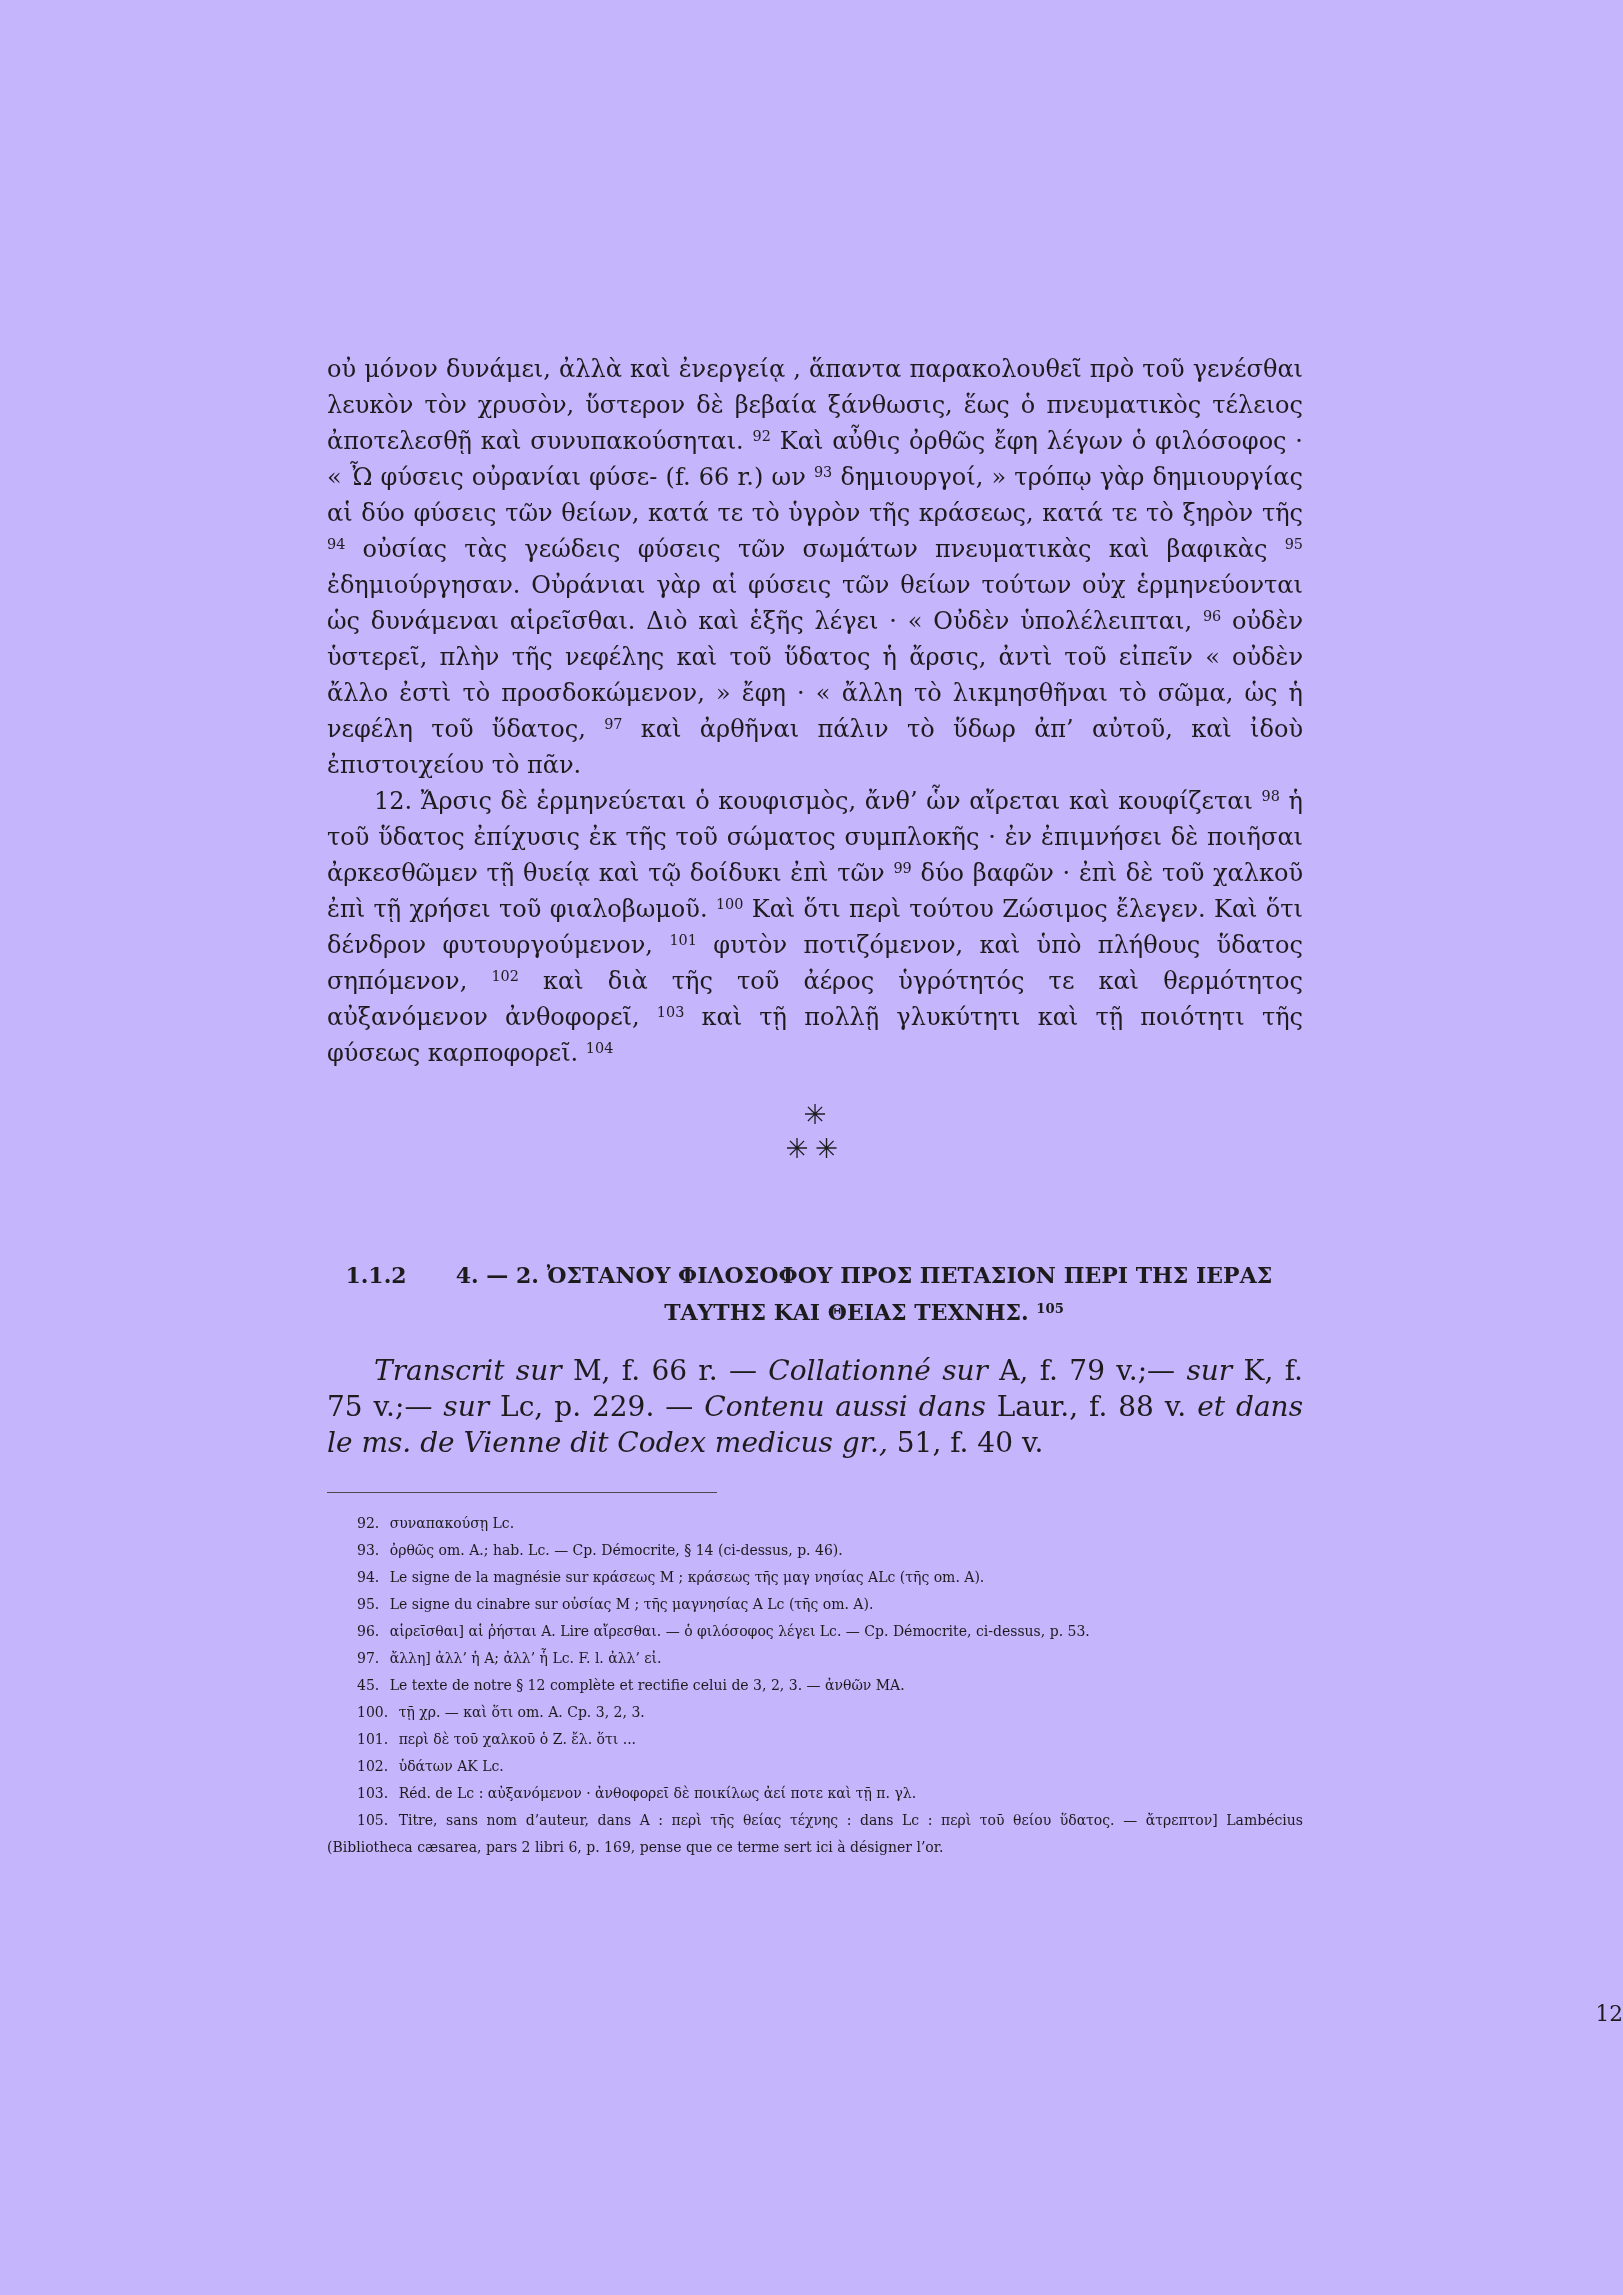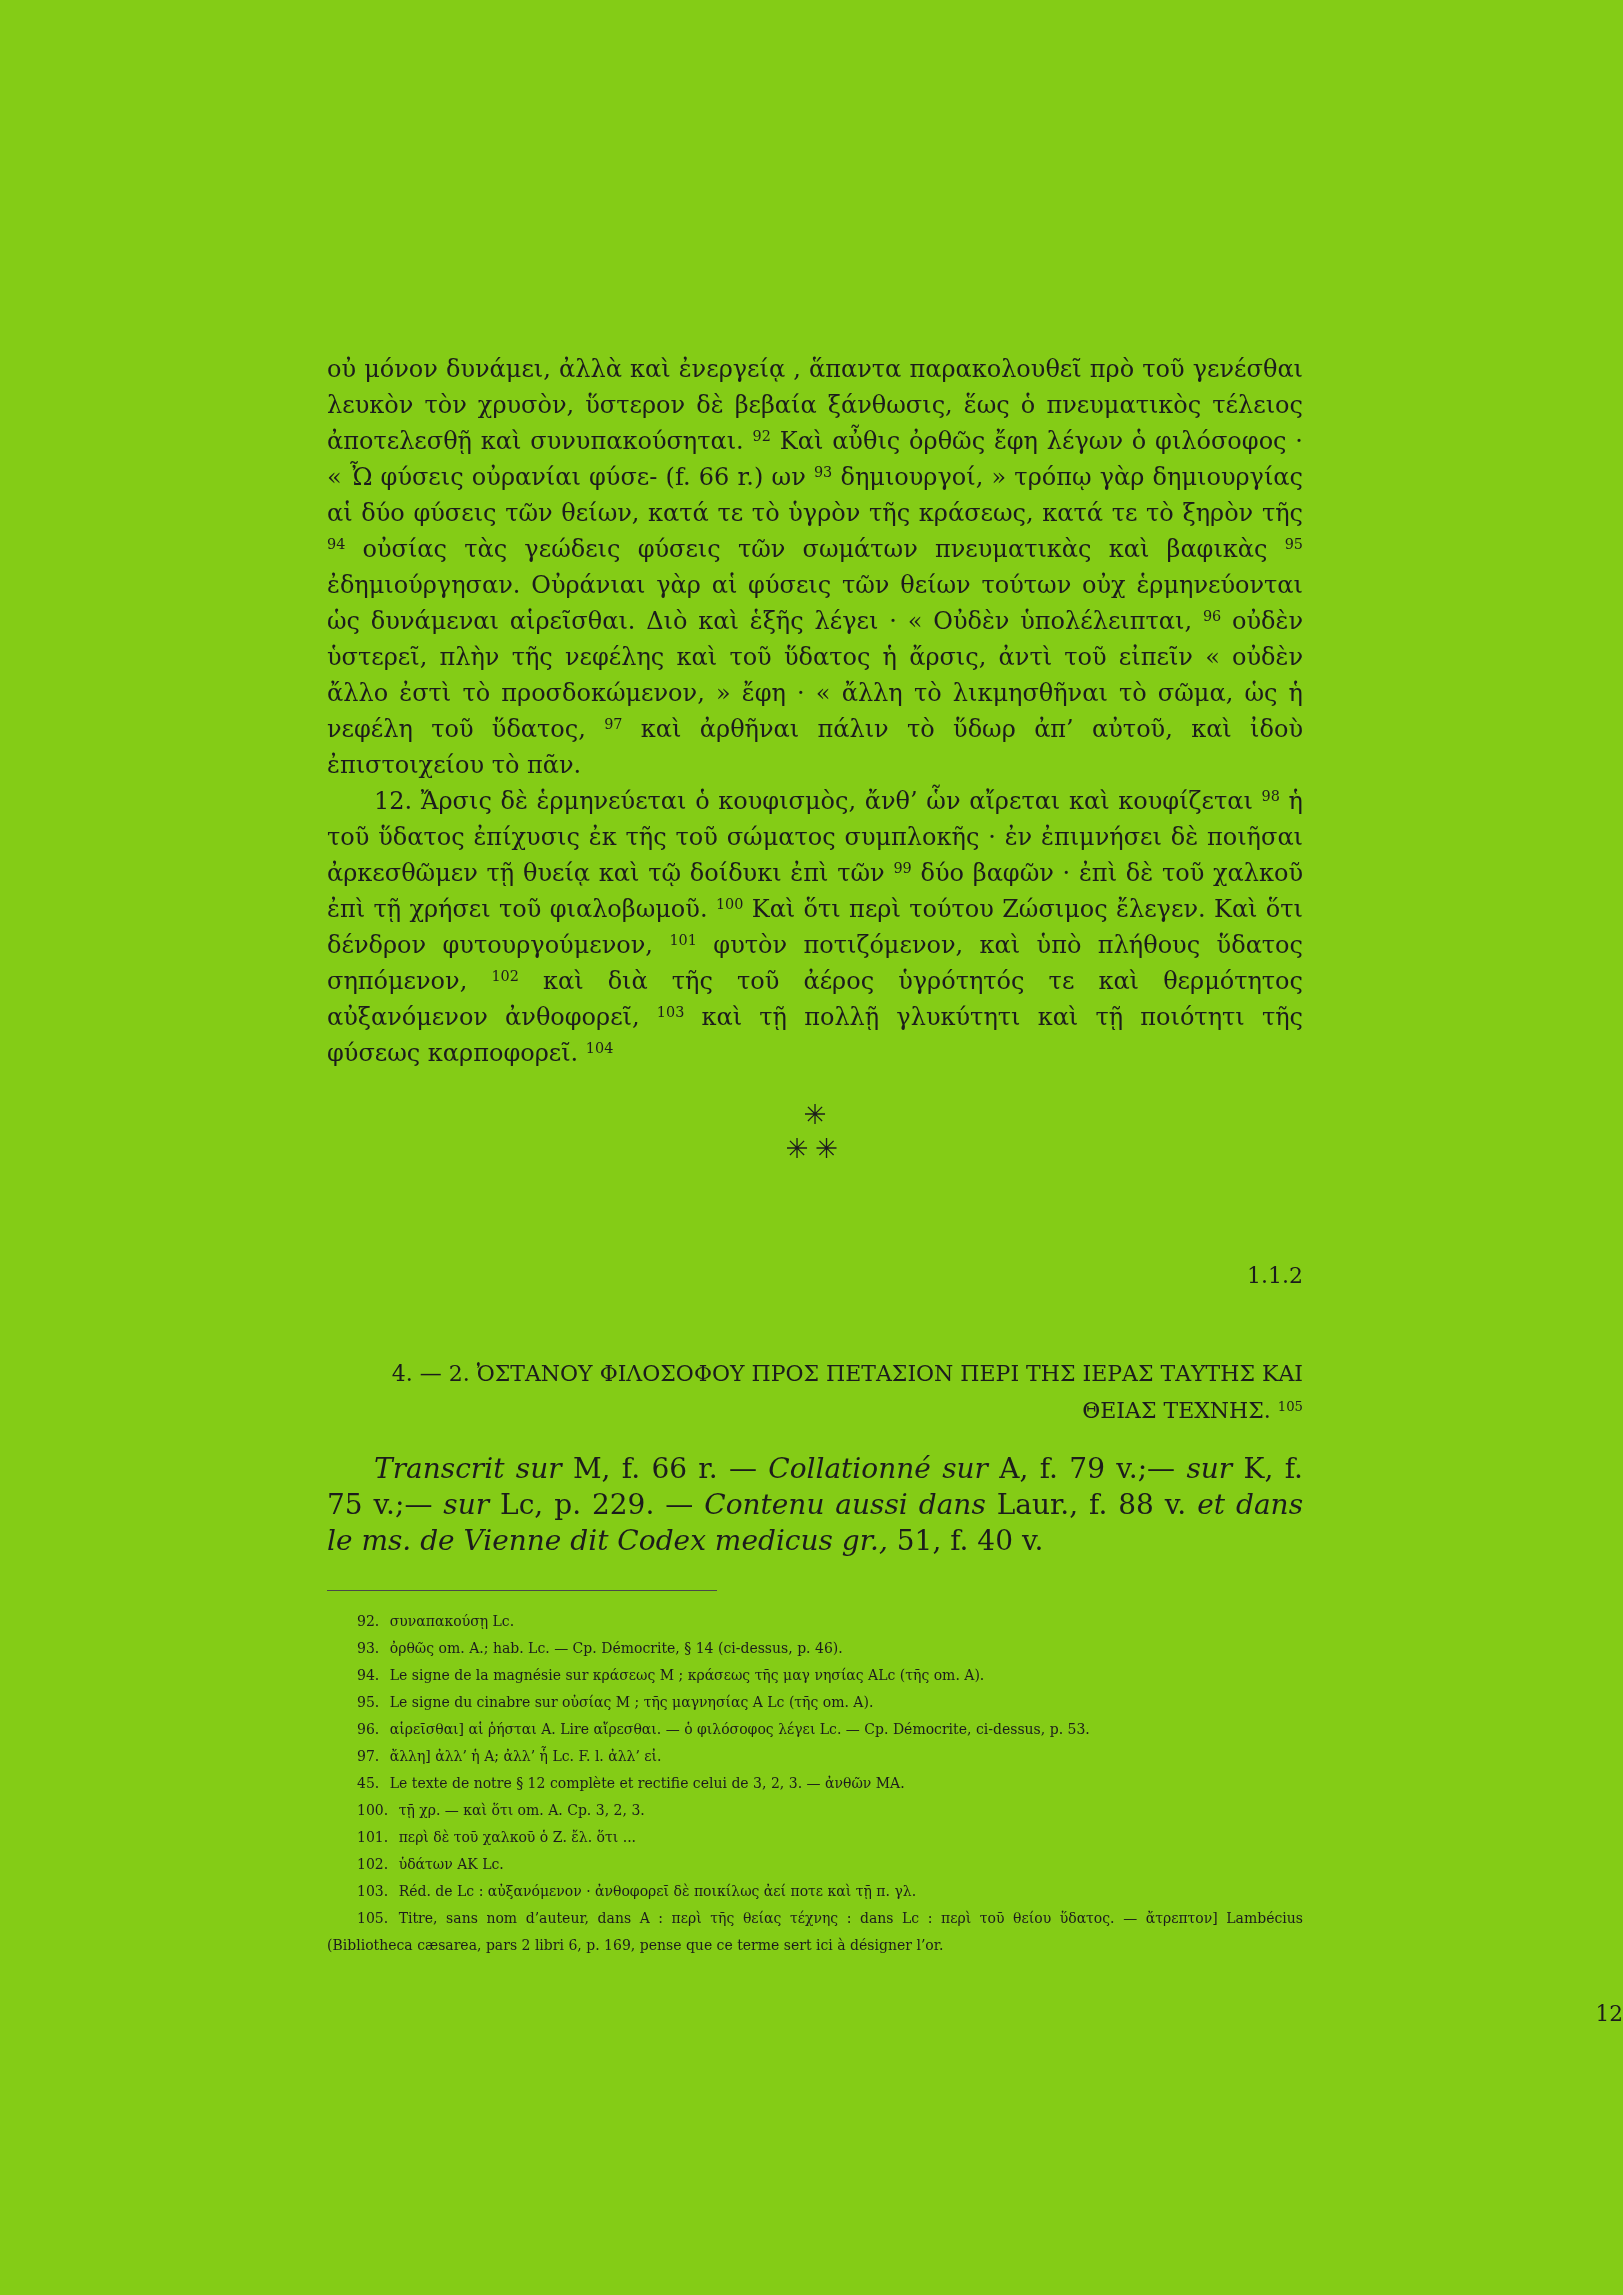--- a/index.html
+++ b/index.html
@@ -4,21 +4,21 @@
 <style>
   html, body { margin: 0; padding: 0; }
   body {
     background: #e8e8e8;
     font-family: "DejaVu Serif", "Liberation Serif", serif;
   }
   .page {
     position: relative;
     width: 1623px;
     height: 2295px;
-    background: #84cc16;
+    background: #c4b5fd;
     color: #1c1c1c;
     overflow: hidden;
   }
   .content {
     position: absolute;
     left: 327px;
     top: 351px;
     width: 976px;
   }
   .body-text {
@@ -38,25 +38,24 @@
   .ornament {
     margin-top: 26px;
     text-align: center;
     font-size: 27.5px;
     line-height: 34px;
   }
   .ornament .row2 { letter-spacing: 6.5px; }
   .heading {
     margin: 92px 0 0 0;
     display: flex;
-    font-weight: 400;
+    font-weight: 700;
     font-size: 22px;
     line-height: 37px;
-    text-align: right;
-    flex-direction: column;
+    text-align: center;
   }
   .heading .secno { flex: 0 0 98px; }
   .heading .heading-text { flex: 1 1 auto; }
   .source-note {
     margin: 22px 0 0 0;
     font-size: 28px;
     line-height: 36px;
     text-align: justify;
     text-indent: 47px;
   }

